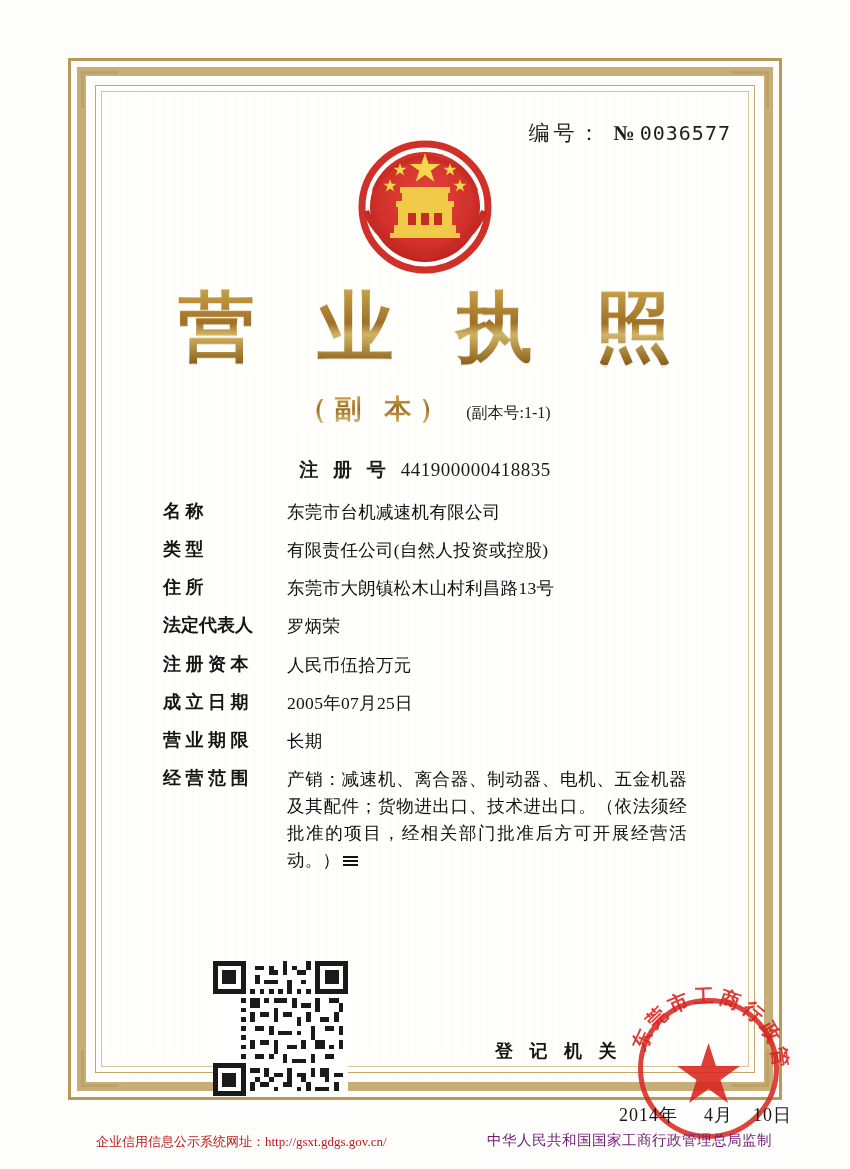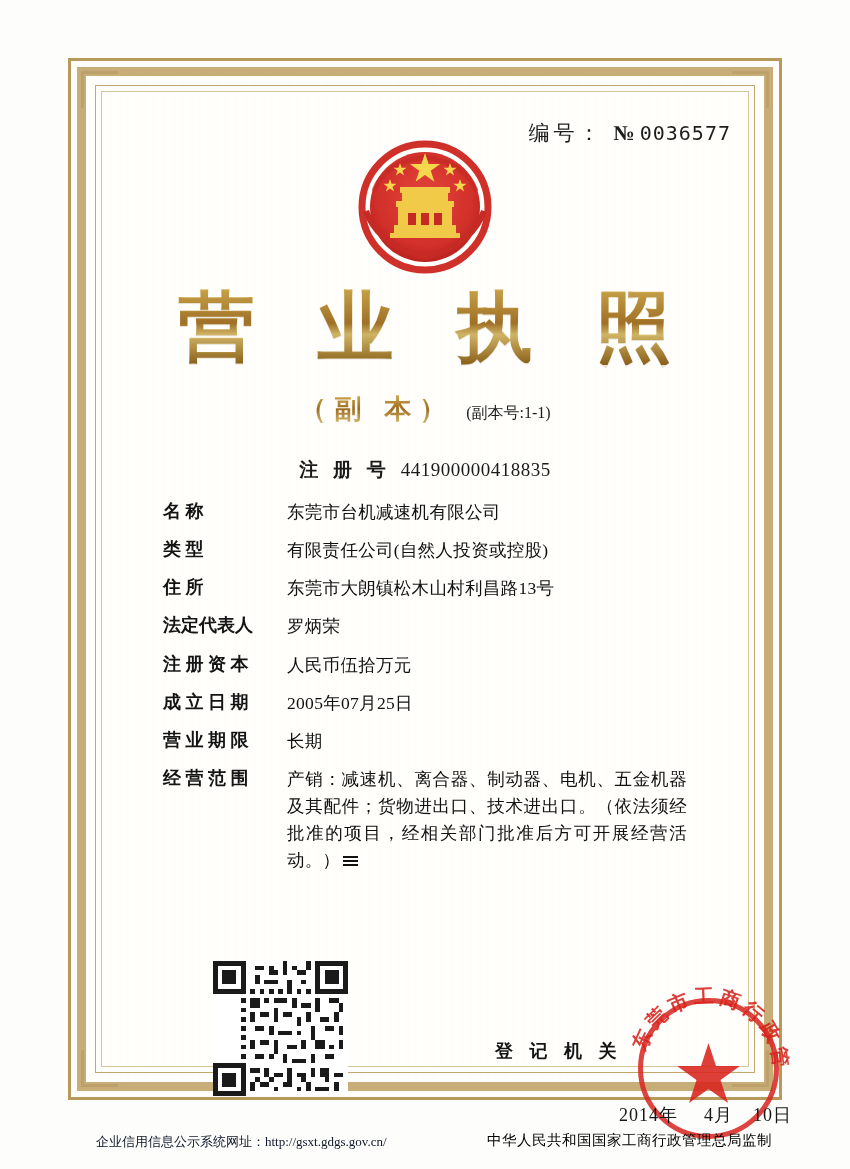--- a/index.html
+++ b/index.html
@@ -256,30 +256,30 @@
   .date-line .num { font-family: "Liberation Serif", serif; margin-top: 8px; }
   .date-line .gap { display: inline-block; width: 26px; }
   .date-line .gap-s { display: inline-block; width: 20px; }
 
   
   .footer-left {
     position: absolute;
     left: 96px;
     top: 1133px;
     font-size: 13px;
-    color: #0f172a;
+    color: #b91c1c;
     letter-spacing: 0px;
     white-space: nowrap;
   }
   .footer-right {
     position: absolute;
     right: 78px;
     top: 1131px;
     font-size: 14.5px;
-    color: #000000;
+    color: #701a75;
     letter-spacing: 0.5px;
     white-space: nowrap;
   }
 
   
   .speckle {
     position: absolute;
     inset: 0;
     pointer-events: none;
     opacity: 0.35;

